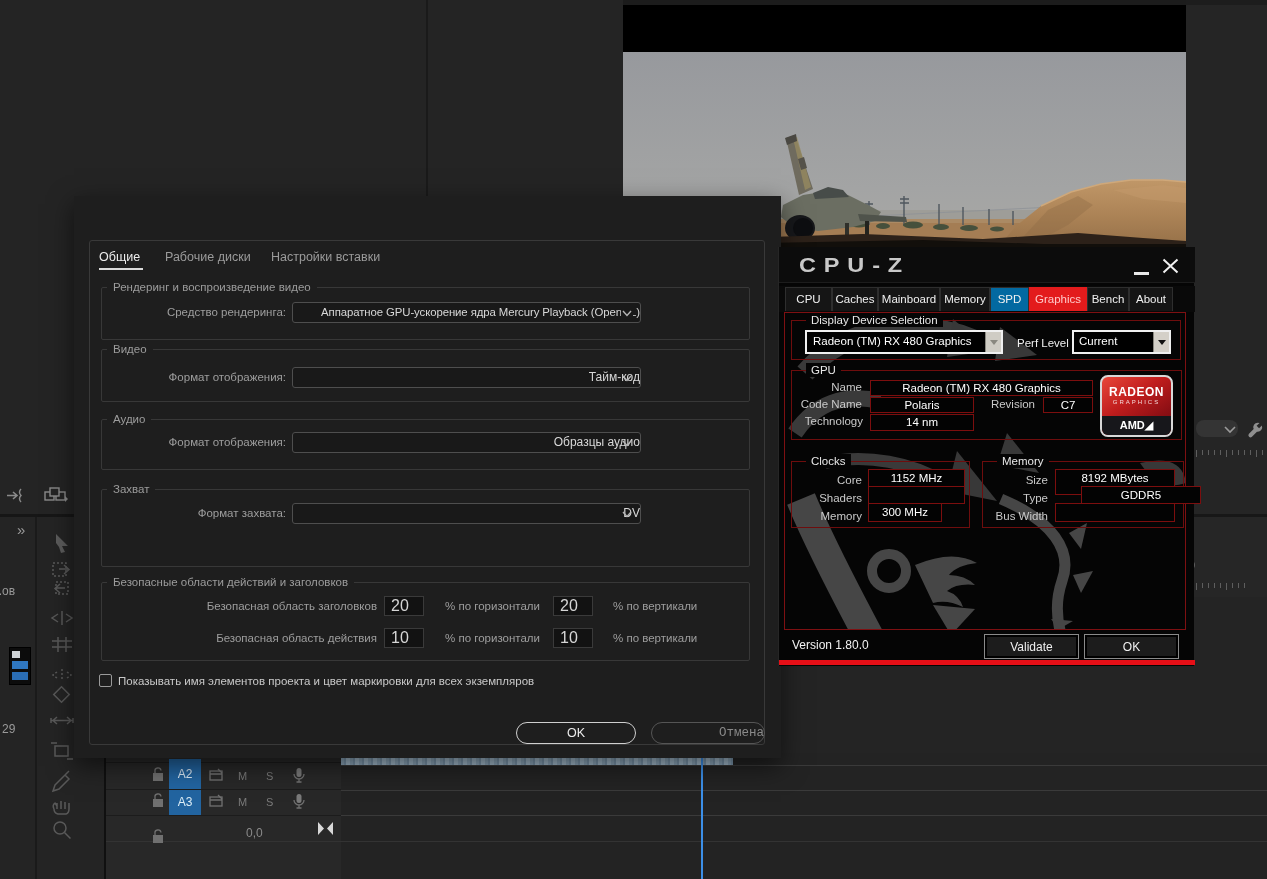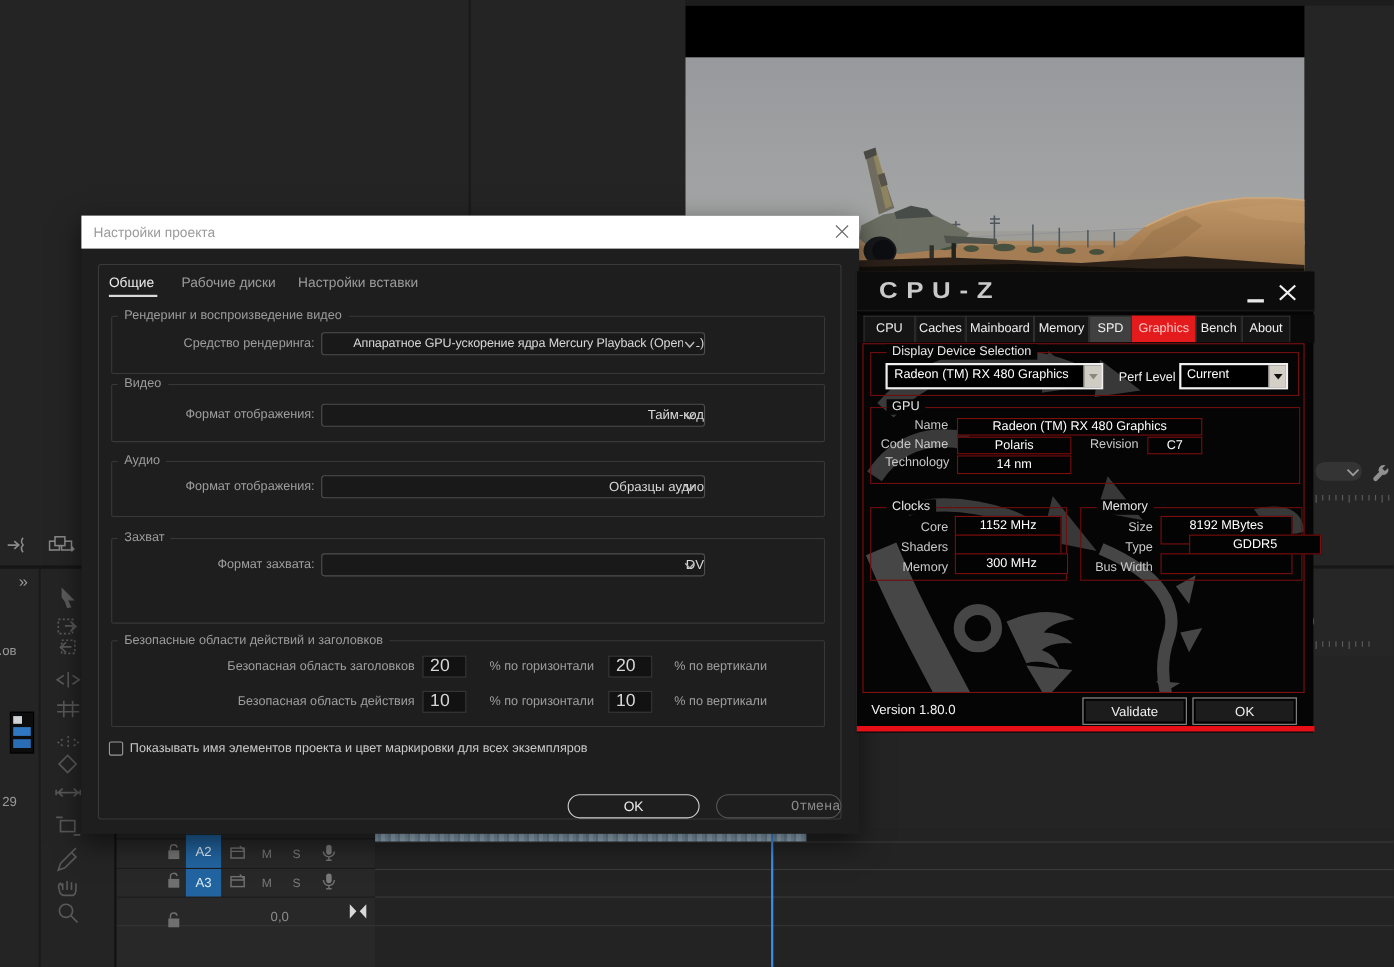--- a/index.html
+++ b/index.html
@@ -222,27 +222,20 @@
       <ellipse cx="177" cy="223" rx="15" ry="13" fill="#17181b"></ellipse>
       <ellipse cx="180" cy="223" rx="10" ry="10" fill="#0d0e11"></ellipse>
     </g>
 
     <polygon points="0,231 120,233 240,229 360,234 455,228 520,233 563,236 563,242 0,242" fill="#2c2119"></polygon>
     <polygon points="0,236 140,238 300,235 420,239 563,239 563,242 0,242" fill="#120f0b"></polygon>
     <rect x="0" y="0" width="563" height="47" fill="#000000"></rect>
   </svg>
 
   <div id="dlg" class="abs" style="left:74px;top:196px;width:707px;height:562px;background:#1e1e1e;box-shadow:0 8px 24px rgba(0,0,0,0.55);">
-    <div class="abs" style="left:0;top:0;width:707px;height:30px;background:#ffffff;">
-      <div class="abs" style="left:11px;top:8px;color:#9b9b9b;font-size:12.5px;">Настройки проекта</div>
-      <svg class="abs" style="left:759px;top:0;" width="14" height="14" viewBox="0 0 14 14"></svg>
-      <svg class="abs" style="right:9px;top:8px;" width="13" height="13" viewBox="0 0 13 13">
-          <path d="M1 1 L12 12 M12 1 L1 12" stroke="#6e6e6e" stroke-width="1.2"></path>
-        </svg>
-    </div>
     <div class="abs" style="left:15px;top:44px;width:676px;height:505px;border:1px solid #393939;border-radius:3px;"></div>
 
     <div class="abs" style="left:25px;top:54px;color:#ececec;font-size:12.5px;">Общие</div>
     <div class="abs" style="left:25px;top:72px;width:44px;height:2px;background:#dadada;"></div>
     <div class="abs" style="left:91px;top:54px;color:#9b9b9b;font-size:12.5px;">Рабочие диски</div>
     <div class="abs" style="left:197px;top:54px;color:#9b9b9b;font-size:12.5px;">Настройки вставки</div>
     <div id="dlgbody">
 
       <div class="grp" style="left:27px;top:91px;width:649px;height:53px;">
         <div class="grplbl" style="left:5px;">Рендеринг и воспроизведение видео</div>
@@ -314,21 +307,21 @@
     <svg class="abs" style="left:383px;top:11px;" width="17" height="16" viewBox="0 0 17 16">
         <path d="M1.5 1.5 L15.5 14.5 M15.5 1.5 L1.5 14.5" stroke="#f0f0f0" stroke-width="2"></path>
       </svg>
 
     <div class="abs" style="left:0;top:39px;width:416px;height:26px;background:#090909;"></div>
     <div id="cztabs">
         <div style="position:absolute;left:6px;top:40px;width:47px;height:24px;background:#151515;border:1px solid #2e2e2e;border-bottom:none;color:#f0f0f0;font-size:11.5px;text-align:center;line-height:23px;font-family:'Liberation Sans',sans-serif;">CPU</div>
         <div style="position:absolute;left:53px;top:40px;width:46px;height:24px;background:#151515;border:1px solid #2e2e2e;border-bottom:none;color:#f0f0f0;font-size:11.5px;text-align:center;line-height:23px;font-family:'Liberation Sans',sans-serif;">Caches</div>
         <div style="position:absolute;left:99px;top:40px;width:62px;height:24px;background:#151515;border:1px solid #2e2e2e;border-bottom:none;color:#f0f0f0;font-size:11.5px;text-align:center;line-height:23px;font-family:'Liberation Sans',sans-serif;">Mainboard</div>
         <div style="position:absolute;left:161px;top:40px;width:50px;height:24px;background:#151515;border:1px solid #2e2e2e;border-bottom:none;color:#f0f0f0;font-size:11.5px;text-align:center;line-height:23px;font-family:'Liberation Sans',sans-serif;">Memory</div>
-        <div style="position:absolute;left:211px;top:40px;width:39px;height:24px;background:#404040;border:1px solid #2e2e2e;border-bottom:none;color:#f0f0f0;font-size:11.5px;text-align:center;line-height:23px;font-family:'Liberation Sans',sans-serif;">SPD</div>
+        <div style="position:absolute;left:211px;top:40px;width:39px;height:24px;background:#0369a1;border:1px solid #2e2e2e;border-bottom:none;color:#f0f0f0;font-size:11.5px;text-align:center;line-height:23px;font-family:'Liberation Sans',sans-serif;">SPD</div>
         <div style="position:absolute;left:250px;top:40px;width:58px;height:24px;background:#e31b1c;border:1px solid #e31b1c;border-bottom:none;color:#ffc9c9;font-size:11.5px;text-align:center;line-height:23px;font-family:'Liberation Sans',sans-serif;">Graphics</div>
         <div style="position:absolute;left:308px;top:40px;width:42px;height:24px;background:#151515;border:1px solid #2e2e2e;border-bottom:none;color:#f0f0f0;font-size:11.5px;text-align:center;line-height:23px;font-family:'Liberation Sans',sans-serif;">Bench</div>
         <div style="position:absolute;left:350px;top:40px;width:44px;height:24px;background:#151515;border:1px solid #2e2e2e;border-bottom:none;color:#f0f0f0;font-size:11.5px;text-align:center;line-height:23px;font-family:'Liberation Sans',sans-serif;">About</div>
       </div>
 
     <div class="abs" style="left:5px;top:65px;width:402px;height:318px;border:1px solid #7e1012;background:#050505;"></div>
 
     <svg class="abs" style="left:6px;top:66px;" width="400" height="316" viewBox="0 0 400 316">
       <g fill="none" stroke="#3a3a3a">
         <path d="M20,60 C60,14 130,2 190,27" stroke-width="20"></path>
@@ -383,30 +376,37 @@
     </div>
     <div class="czlbl" style="left:20px;top:134px;width:63px;">Name</div>
     <div class="czfield" style="left:91px;top:133px;width:223px;height:16px;line-height:14px;">Radeon (TM) RX 480 Graphics</div>
     <div class="czlbl" style="left:20px;top:151px;width:63px;">Code Name</div>
     <div class="czfield" style="left:91px;top:150px;width:104px;height:16px;line-height:14px;">Polaris</div>
     <div class="czlbl" style="left:196px;top:151px;width:60px;">Revision</div>
     <div class="czfield" style="left:264px;top:150px;width:50px;height:16px;line-height:14px;">C7</div>
     <div class="czlbl" style="left:20px;top:168px;width:64px;">Technology</div>
     <div class="czfield" style="left:91px;top:167px;width:104px;height:17px;line-height:15px;">14 nm</div>
 
+    <div class="abs" style="left:321px;top:128px;width:73px;height:62px;border-radius:8px;border:2px solid #d8d8d8;background:linear-gradient(145deg,#e8483a 0%,#c01d1d 40%,#8c0f14 75%,#6e090d 100%);overflow:hidden;">
+      <div class="abs" style="left:0;top:8px;width:69px;text-align:center;color:#fff;font-size:12px;font-weight:bold;letter-spacing:0.5px;">RADEON</div>
+      <div class="abs" style="left:0;top:22px;width:69px;text-align:center;color:#f3d9d9;font-size:6px;letter-spacing:2px;">GRAPHICS</div>
+      <div class="abs" style="left:0;bottom:0;width:69px;height:19px;background:#17171b;">
+        <div style="text-align:center;color:#fff;font-size:11px;font-weight:bold;line-height:19px;">AMD◢</div>
+      </div>
+    </div>
 
     <div class="czgrp" style="left:12px;top:214px;width:179px;height:67px;">
       <div class="czglbl" style="left:14px;">Clocks</div>
     </div>
     <div class="czlbl" style="left:20px;top:227px;width:63px;">Core</div>
     <div class="czfield" style="left:89px;top:222px;width:97px;height:18px;line-height:16px;">1152 MHz</div>
     <div class="czlbl" style="left:20px;top:245px;width:63px;">Shaders</div>
     <div class="czfield" style="left:89px;top:239px;width:97px;height:18px;line-height:16px;"></div>
     <div class="czlbl" style="left:20px;top:263px;width:63px;">Memory</div>
-    <div class="czfield" style="left:89px;top:256px;width:103px;height:19px;line-height:17px;">300 MHz</div>
+    <div class="czfield" style="left:89px;top:256px;width:74px;height:19px;line-height:17px;">300 MHz</div>
 
     <div class="czgrp" style="left:203px;top:214px;width:202px;height:67px;">
       <div class="czglbl" style="left:14px;">Memory</div>
     </div>
     <div class="czlbl" style="left:206px;top:227px;width:63px;">Size</div>
     <div class="czfield" style="left:260px;top:222px;width:120px;height:26px;line-height:16px;margin-left:16px;">8192 MBytes</div>
     <div class="czlbl" style="left:206px;top:245px;width:63px;">Type</div>
     <div class="czfield" style="left:276px;top:239px;width:120px;height:18px;line-height:16px;margin-left:26px;">GDDR5</div>
     <div class="czlbl" style="left:206px;top:263px;width:63px;">Bus Width</div>
     <div class="czfield" style="left:276px;top:256px;width:120px;height:19px;line-height:17px;"></div>

